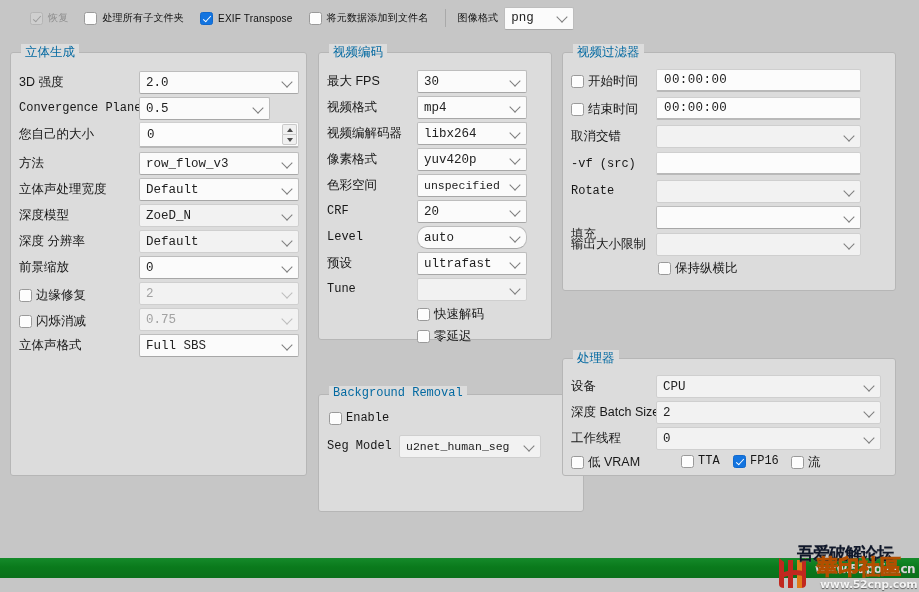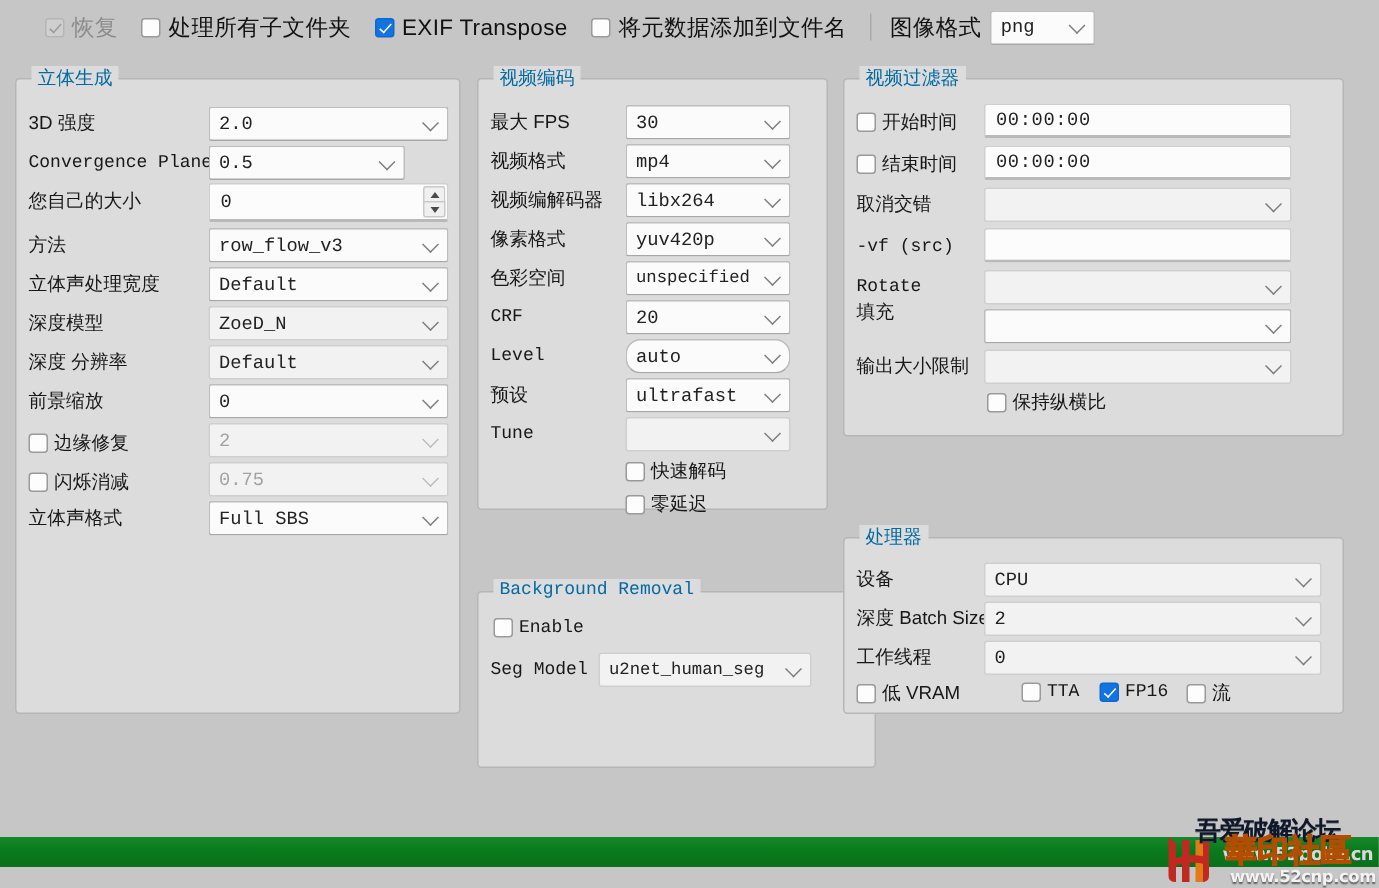--- a/index.html
+++ b/index.html
@@ -13,21 +13,21 @@
   #app{position:relative;width:919px;height:592px;}
 
   
   .toolbar{
     position:absolute;left:0;top:0;width:919px;height:36px;
     display:flex;align-items:center;
     padding-left:30px;box-sizing:border-box;
     background:#c6c6c6;
   }
   .tb-item{display:flex;align-items:center;margin-right:16px;white-space:nowrap;}
-  .tb-label{margin-left:5px;font-size:15px;letter-spacing:.2px;}
+  .tb-label{margin-left:5px;font-size:10px;letter-spacing:.2px;}
   .tb-label.dim{color:#8d8d8d;}
   .tb-sep{
     width:1px;height:18px;background:#a9a9a9;margin:0 12px 0 0;
   }
 
   
   .cb{
     width:13px;height:13px;box-sizing:border-box;
     border:1px solid #9a9a9a;border-radius:2.5px;background:#fdfdfd;
     display:inline-block;position:relative;flex:0 0 auto;
@@ -433,21 +433,21 @@
     </div>
 
     <div class="row" style="left:8px;top:127px;">
         <span class="lab mono">Rotate</span>
       </div>
     <div class="combo flat" style="position:absolute;left:93px;top:127px;width:205px;">
       <span class="val"></span>
       <span class="arrow"></span>
     </div>
 
-    <div class="row" style="left:8px;top:144px;">
+    <div class="row" style="left:8px;top:170px;">
         <span class="lab">填充</span>
       </div>
     <div class="combo" style="position:absolute;left:93px;top:153px;width:205px;">
       <span class="val"></span>
       <span class="arrow"></span>
     </div>
 
     <div class="row" style="left:8px;top:180px;">
         <span class="lab">输出大小限制</span>
       </div>

